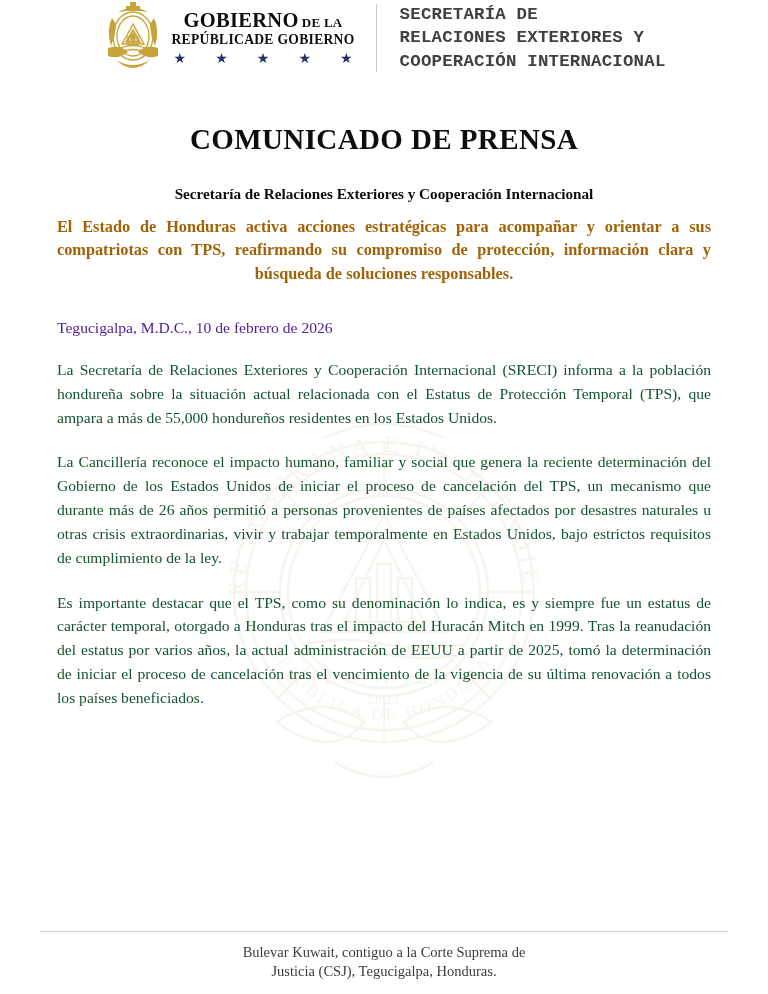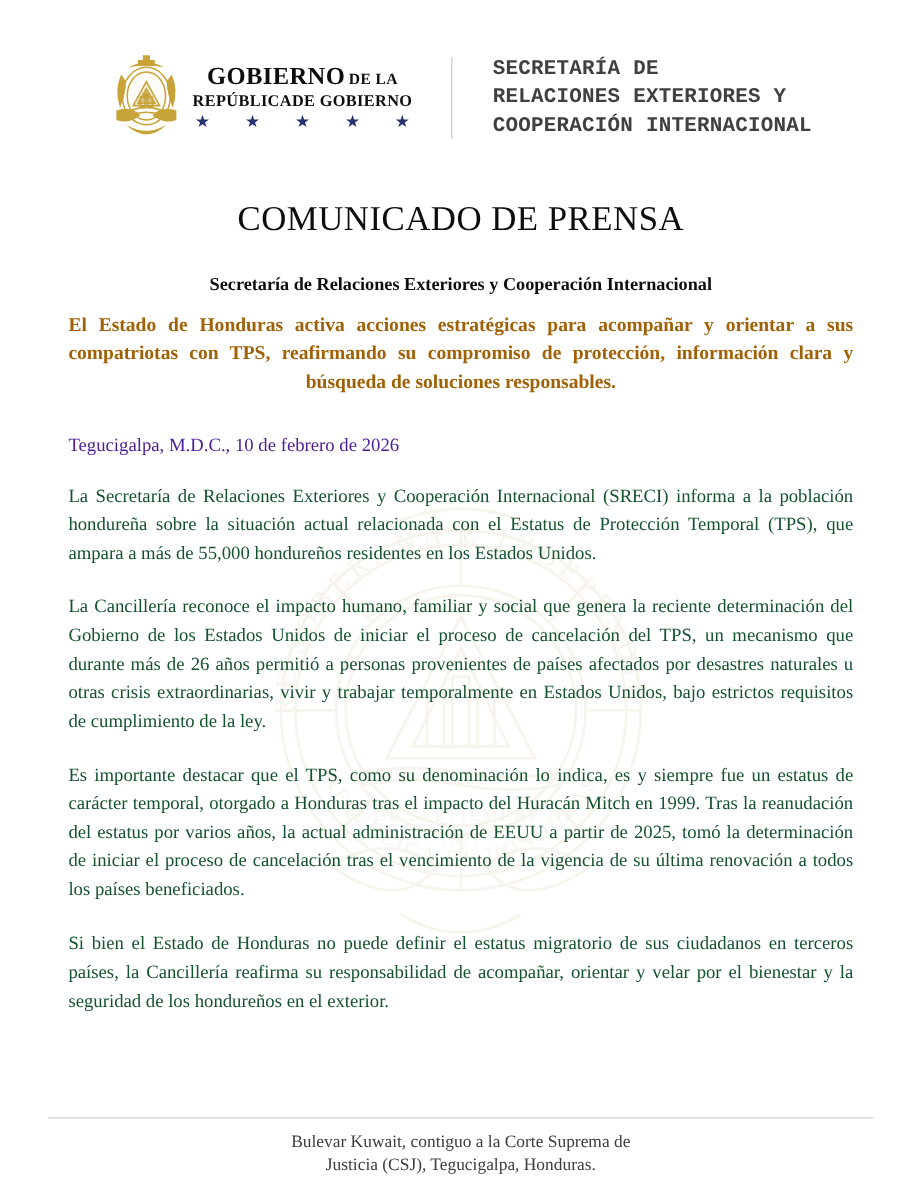--- a/index.html
+++ b/index.html
@@ -40,22 +40,21 @@
   }
   .watermark svg { width: 100%; height: 100%; display: block; }
 
   
   .header {
     position: relative;
     z-index: 2;
     display: flex;
     align-items: center;
     justify-content: center;
-    padding-top: 44px;
-    gap: 16px;
+    gap: 5px;
   }
   .brand-left {
     display: flex;
     align-items: center;
     gap: 7px;
     padding-right: 16px;
   }
   .crest {
     width: 62px;
     height: 76px;
@@ -119,21 +118,21 @@
   
   .content {
     position: relative;
     z-index: 2;
     padding: 0 57px;
     flex: 1;
   }
   .doc-title {
     text-align: center;
     font-family: "Liberation Serif", serif;
-    font-weight: normal;
+    font-weight: bold;
     font-size: 29px;
     letter-spacing: 0.4px;
     margin-top: 47px;
     color: #0d0d0d;
   }
   .subtitle {
     text-align: center;
     font-family: "Liberation Serif", serif;
     font-weight: bold;
     font-size: 15.2px;
@@ -281,21 +280,20 @@
   </div>
 
   <div class="content">
     <div class="doc-title">COMUNICADO DE PRENSA</div>
     <div class="subtitle">Secretaría de Relaciones Exteriores y Cooperación Internacional</div>
     <div class="lede">El Estado de Honduras activa acciones estratégicas para acompañar y orientar a sus compatriotas con TPS, reafirmando su compromiso de protección, información clara y búsqueda de soluciones responsables.</div>
     <div class="dateline">Tegucigalpa, M.D.C., 10 de febrero de 2026</div>
     <p class="para">La Secretaría de Relaciones Exteriores y Cooperación Internacional (SRECI) informa a la población hondureña sobre la situación actual relacionada con el Estatus de Protección Temporal (TPS), que ampara a más de 55,000 hondureños residentes en los Estados Unidos.</p>
     <p class="para">La Cancillería reconoce el impacto humano, familiar y social que genera la reciente determinación del Gobierno de los Estados Unidos de iniciar el proceso de cancelación del TPS, un mecanismo que durante más de 26 años permitió a personas provenientes de países afectados por desastres naturales u otras crisis extraordinarias, vivir y trabajar temporalmente en Estados Unidos, bajo estrictos requisitos de cumplimiento de la ley.</p>
     <p class="para">Es importante destacar que el TPS, como su denominación lo indica, es y siempre fue un estatus de carácter temporal, otorgado a Honduras tras el impacto del Huracán Mitch en 1999. Tras la reanudación del estatus por varios años, la actual administración de EEUU a partir de 2025, tomó la determinación de iniciar el proceso de cancelación tras el vencimiento de la vigencia de su última renovación a todos los países beneficiados.</p>
-    <p class="para">Si bien el Estado de Honduras no puede definir el estatus migratorio de sus ciudadanos en terceros países, la Cancillería reafirma su responsabilidad de acompañar, orientar y velar por el bienestar y la seguridad de los hondureños en el exterior.</p>
   </div>
 
   <div class="footer">
     <div class="foot-rule"></div>
     <div class="foot-address">Bulevar Kuwait, contiguo a la Corte Suprema de
 Justicia (CSJ), Tegucigalpa, Honduras.</div>
 
   </div>
 
 </div>

